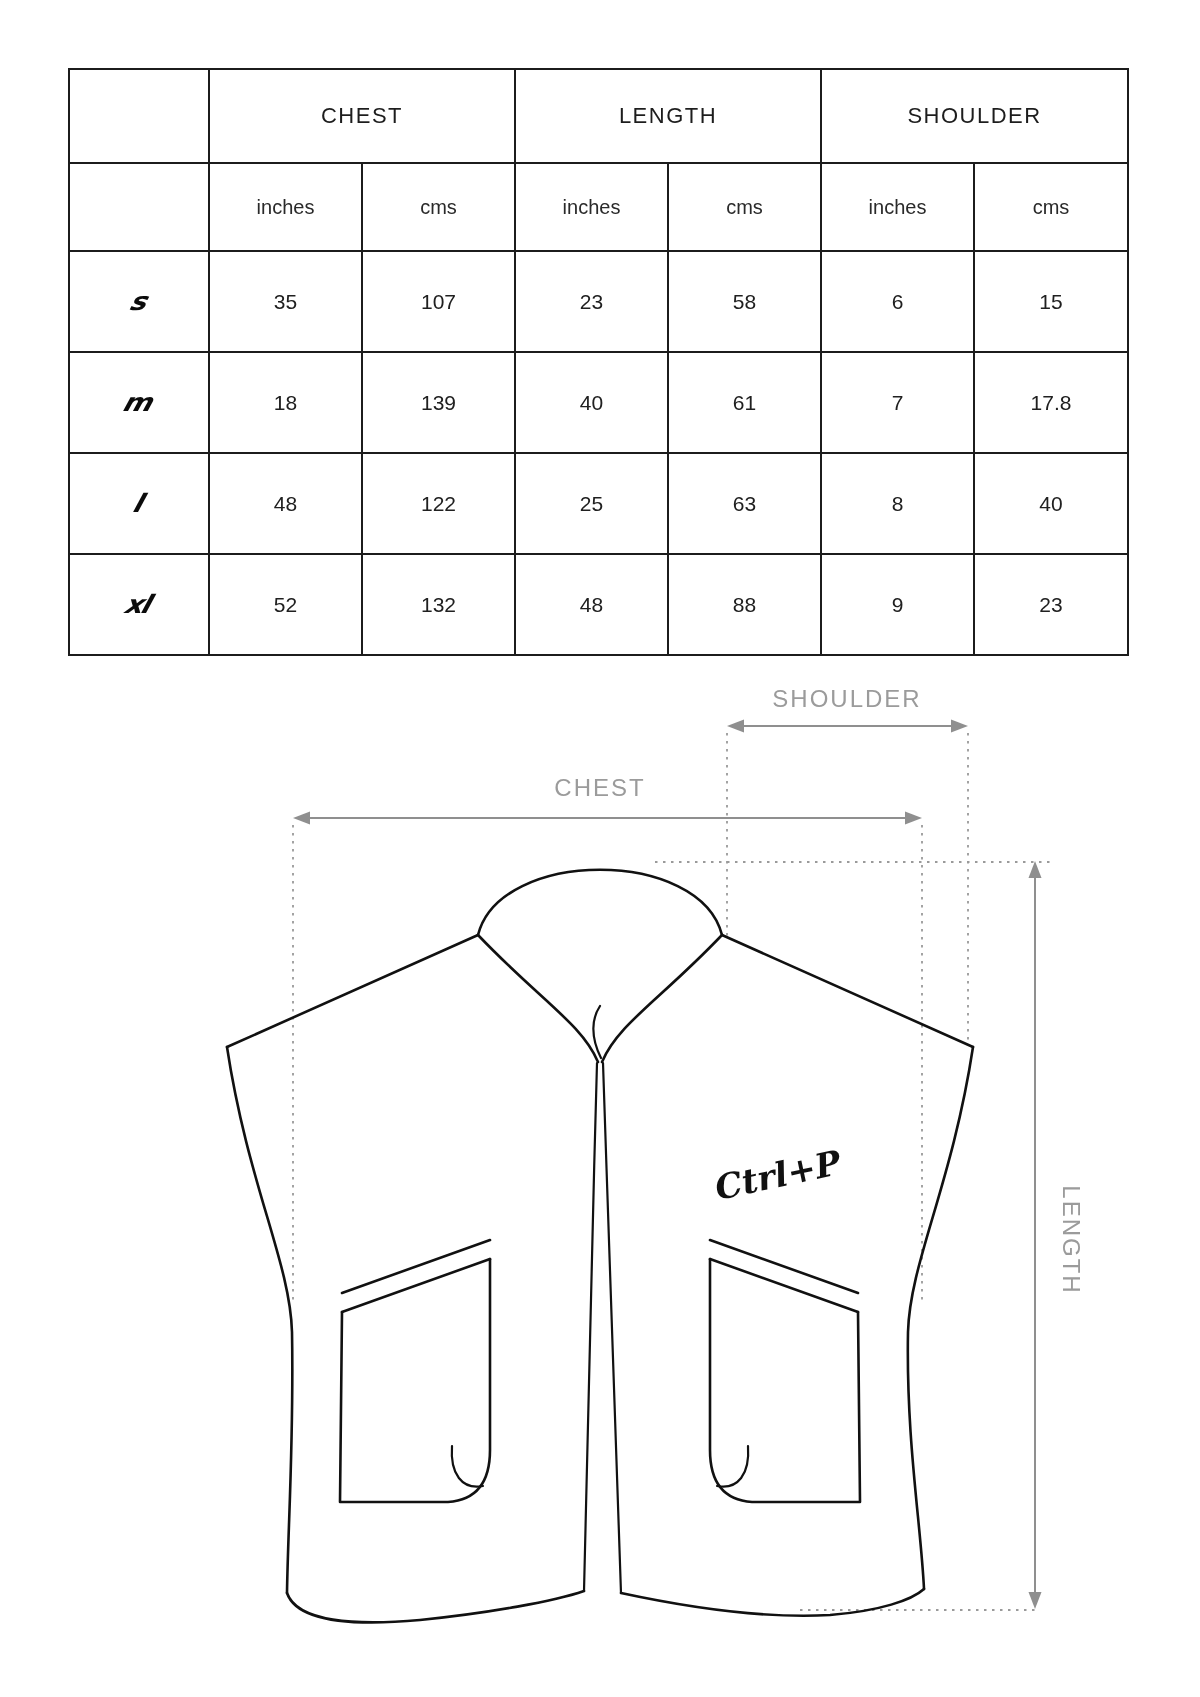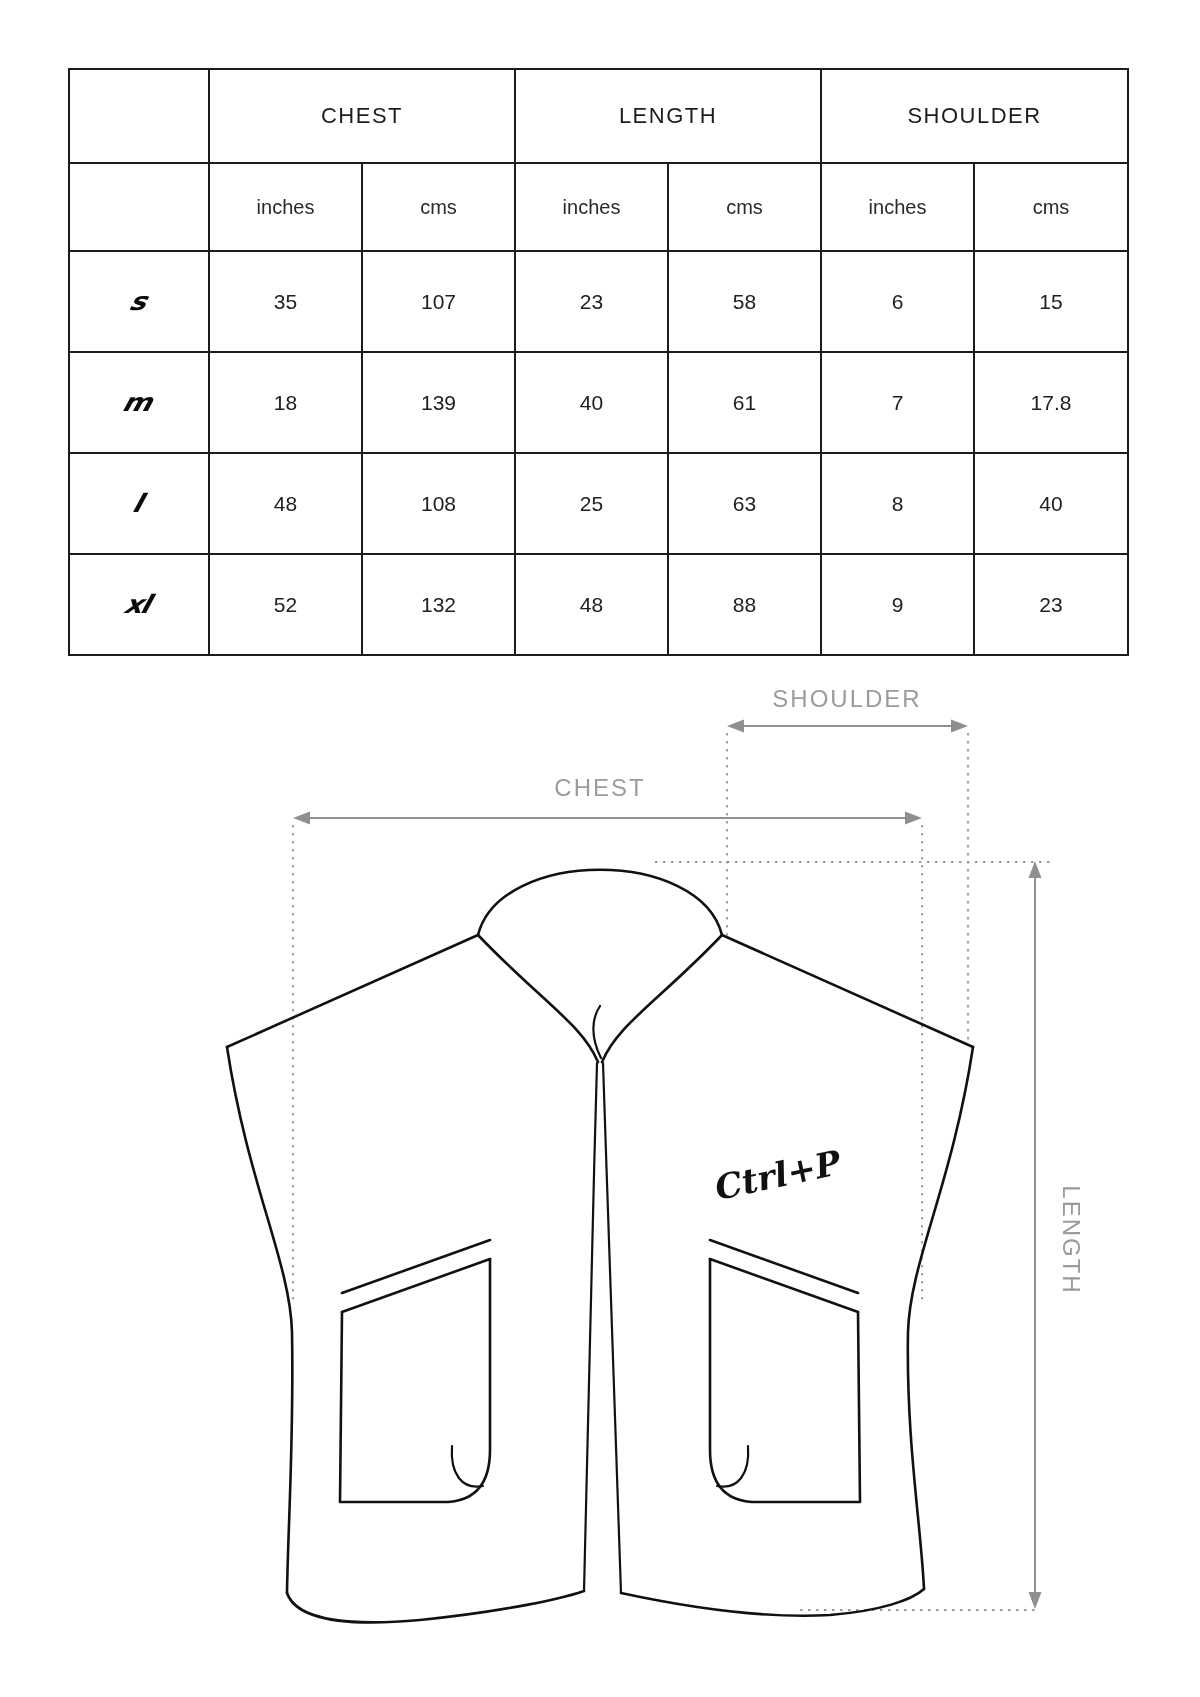--- a/index.html
+++ b/index.html
@@ -92,21 +92,21 @@
       <td>18</td>
       <td>139</td>
       <td>40</td>
       <td>61</td>
       <td>7</td>
       <td>17.8</td>
     </tr>
     <tr class="data-row">
       <td><span class="size-glyph">l</span></td>
       <td>48</td>
-      <td>108</td>
+      <td>122</td>
       <td>25</td>
       <td>63</td>
       <td>8</td>
       <td>40</td>
     </tr>
     <tr class="data-row">
       <td><span class="size-glyph">xl</span></td>
       <td>52</td>
       <td>132</td>
       <td>48</td>

